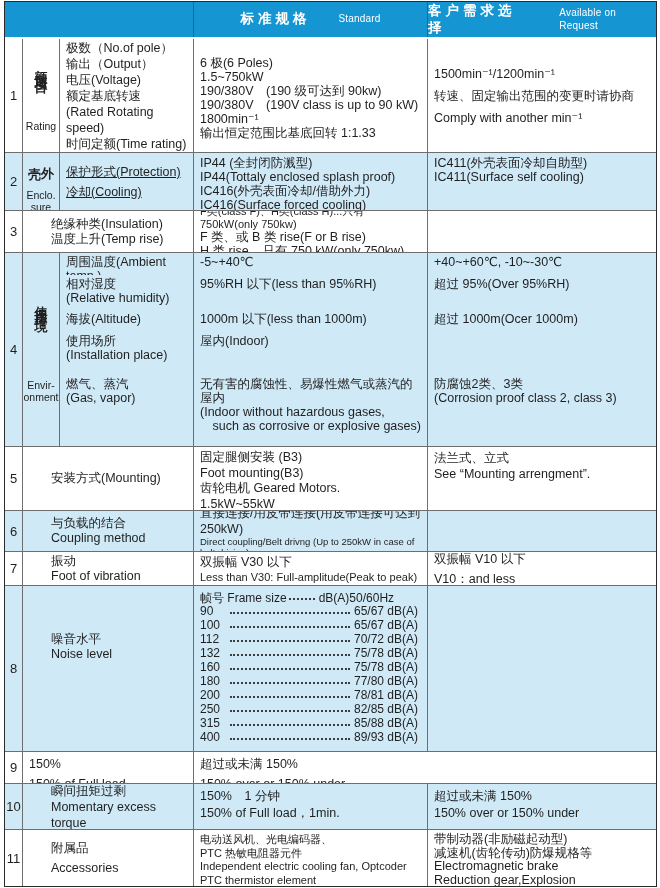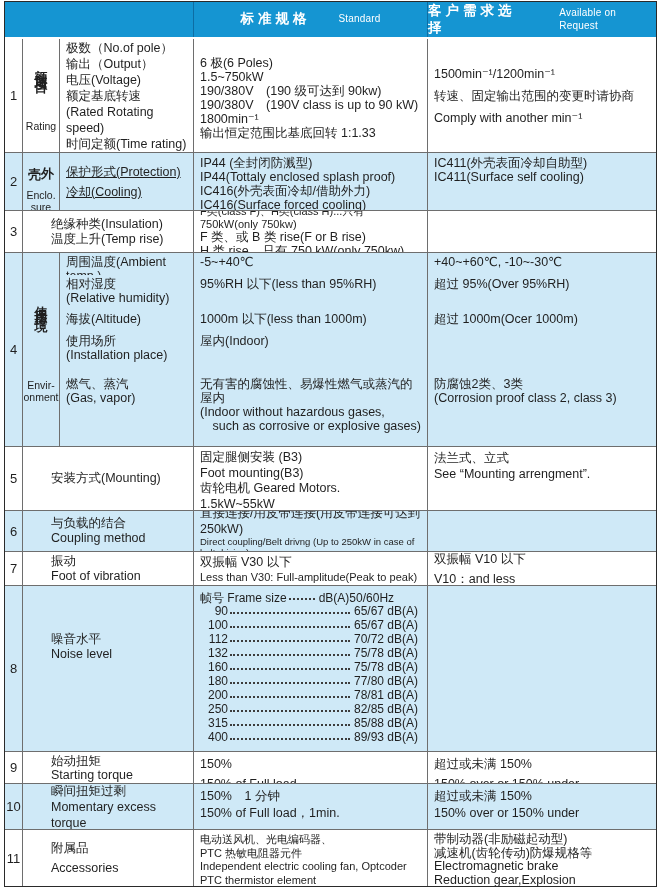--- a/index.html
+++ b/index.html
@@ -55,21 +55,21 @@
   .pt3{padding-top:3px;} .pt4{padding-top:4px;}
   
   .r4wrap{display:flex;flex-direction:column;}
   .r4item{display:grid;grid-template-columns:134px 234px 1fr;}
   .r4item .cell{padding:2px 6px;line-height:14px;}
   .r4item:last-child{flex:1;}
   
   .noise{display:flex;flex-direction:column;padding:4px 4px 18px 6px;}
   .nline{display:flex;align-items:baseline;height:14.2px;font-size:12px;}
   .nhl{margin-right:2px;}
-  .nf{width:30px;text-align:right;padding-right:2px;}
+  .nf{width:30px;padding-right:2px;}
   .nl{flex:0 0 120px;border-bottom:2px dotted #3c3c3c;align-self:flex-end;margin:0 4px 4px 0;}
   .nl.nls{flex:0 0 26px;}
   .gap{height:3px;}
 </style>
 </head>
 <body>
 
 <div class="sheet">
 
   <div class="hrow">
@@ -242,22 +242,20 @@
       <div class="nline"><span class="nf">250</span><span class="nl"></span><span>82/85 dB(A)</span></div>
       <div class="gap"></div>
       <div class="nline"><span class="nf">315</span><span class="nl"></span><span>85/88 dB(A)</span></div>
       <div class="nline"><span class="nf">400</span><span class="nl"></span><span>89/93 dB(A)</span></div>
     </div>
     <div class="cell"></div>
   </div>
 
   <div class="row cols4" style="height:32px">
     <div class="cell num">9</div>
-    <div class="cell vcenter mcat lh14">始动扭矩
-Starting torque</div>
     <div class="cell lh15">150%
 150% of Full load</div>
     <div class="cell lh15">超过或未满 150%
 150% over or 150% under</div>
   </div>
 
   <div class="row alt cols4" style="height:46px">
     <div class="cell num">10</div>
     <div class="cell vcenter mcat lh16">瞬间扭矩过剩
 Momentary excess torque</div>

